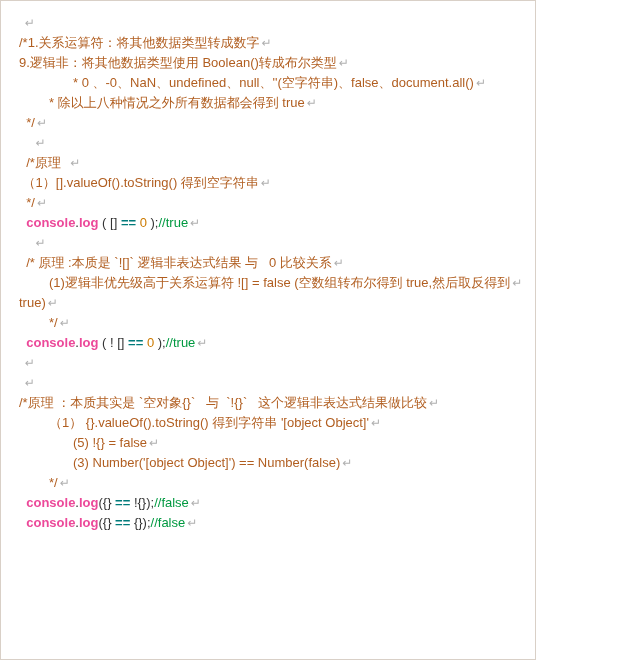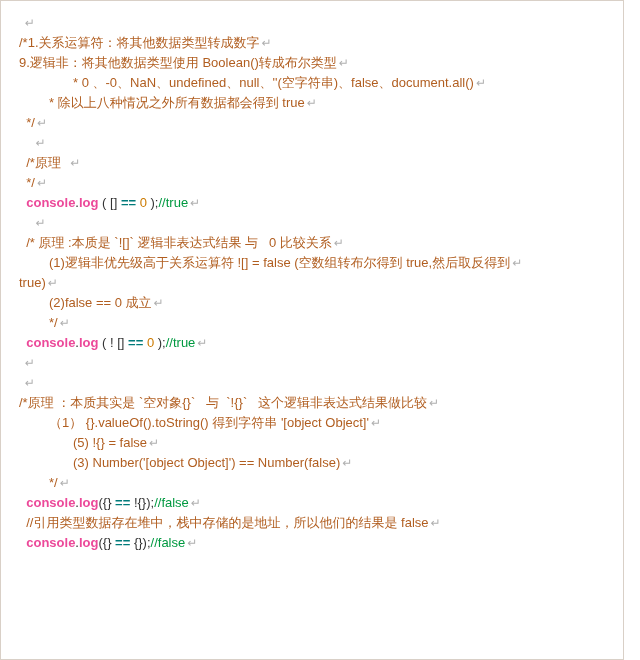--- a/index.html
+++ b/index.html
@@ -1,21 +1,21 @@
 <!DOCTYPE html>
 <html><head>
 <meta charset="utf-8">
 <style>
   html, body {
     margin: 0;
     padding: 0;
     background: #ffffff;
   }
   .page {
-    width: 624px;
+    width: 536px;
     height: 660px;
     box-sizing: border-box;
     background: #ffffff;
     border: 1px solid #d9d0c7;
     font-family: "Segoe UI", Arial, sans-serif;
     font-size: 13px;
     line-height: 20px;
     padding: 12px 0 0 18px;
     color: #333;
     overflow: hidden;
@@ -47,32 +47,31 @@
 
 <div class="page" id="doc">
     <div class="line "><span>&nbsp;</span></div>
     <div class="line "><span class="cmt">/*1.关系运算符：将其他数据类型转成数字</span></div>
     <div class="line "><span class="cmt">9.逻辑非：将其他数据类型使用 Boolean()转成布尔类型</span></div>
     <div class="line ind2"><span class="cmt">* 0 、-0、NaN、undefined、null、''(空字符串)、false、document.all()</span></div>
     <div class="line ind1"><span class="cmt">* 除以上八种情况之外所有数据都会得到 true</span></div>
     <div class="line "><span class="cmt">&nbsp;&nbsp;*/</span></div>
     <div class="line "><span>&nbsp;&nbsp;&nbsp;&nbsp;</span></div>
     <div class="line "><span class="cmt">&nbsp;&nbsp;/*原理</span><span>&nbsp;&nbsp;</span></div>
+    <div class="line "><span class="cmt">&nbsp;（1）[].valueOf().toString() 得到空字符串</span></div>
     <div class="line "><span class="cmt">&nbsp;&nbsp;*/</span></div>
     <div class="line "><span>&nbsp;&nbsp;</span><span class="id">console</span><span>.</span><span class="id">log</span><span> ( [] </span><span class="op">==</span><span> </span><span class="num">0</span><span> );</span><span class="green">//true</span></div>
     <div class="line "><span>&nbsp;&nbsp;&nbsp;&nbsp;</span></div>
     <div class="line "><span class="cmt">&nbsp;&nbsp;/* 原理 :本质是 `![]` 逻辑非表达式结果 与&nbsp;&nbsp;&nbsp;0 比较关系</span></div>
     <div class="line ind1"><span class="cmt">(1)逻辑非优先级高于关系运算符 ![] = false (空数组转布尔得到 true,然后取反得到</span></div>
     <div class="line "><span class="cmt">true)</span></div>
-    <div class="line ind1"><span class="cmt">(2)false == 0 成立</span></div>
     <div class="line ind1"><span class="cmt">*/</span></div>
     <div class="line "><span>&nbsp;&nbsp;</span><span class="id">console</span><span>.</span><span class="id">log</span><span> ( ! [] </span><span class="op">==</span><span> </span><span class="num">0</span><span> );</span><span class="green">//true</span></div>
     <div class="line "><span>&nbsp;</span></div>
     <div class="line "><span>&nbsp;</span></div>
     <div class="line "><span class="cmt">/*原理 ：本质其实是 `空对象{}`&nbsp;&nbsp;&nbsp;与&nbsp;&nbsp;`!{}`&nbsp;&nbsp;&nbsp;这个逻辑非表达式结果做比较</span></div>
     <div class="line ind1"><span class="cmt">（1）&nbsp;{}.valueOf().toString() 得到字符串 '[object Object]'</span></div>
     <div class="line ind2"><span class="cmt">(5) !{} = false</span></div>
     <div class="line ind2"><span class="cmt">(3) Number('[object Object]') == Number(false)</span></div>
     <div class="line ind1"><span class="cmt">*/</span></div>
     <div class="line "><span>&nbsp;&nbsp;</span><span class="id">console</span><span>.</span><span class="id">log</span><span>({} </span><span class="op">==</span><span> !{});</span><span class="green">//false</span></div>
-    <div class="line "><span class="cmt">&nbsp;&nbsp;//引用类型数据存在堆中，栈中存储的是地址，所以他们的结果是 false</span></div>
     <div class="line "><span>&nbsp;&nbsp;</span><span class="id">console</span><span>.</span><span class="id">log</span><span>({} </span><span class="op">==</span><span> {});</span><span class="green">//false</span></div>
   </div>
 
 </body></html>

